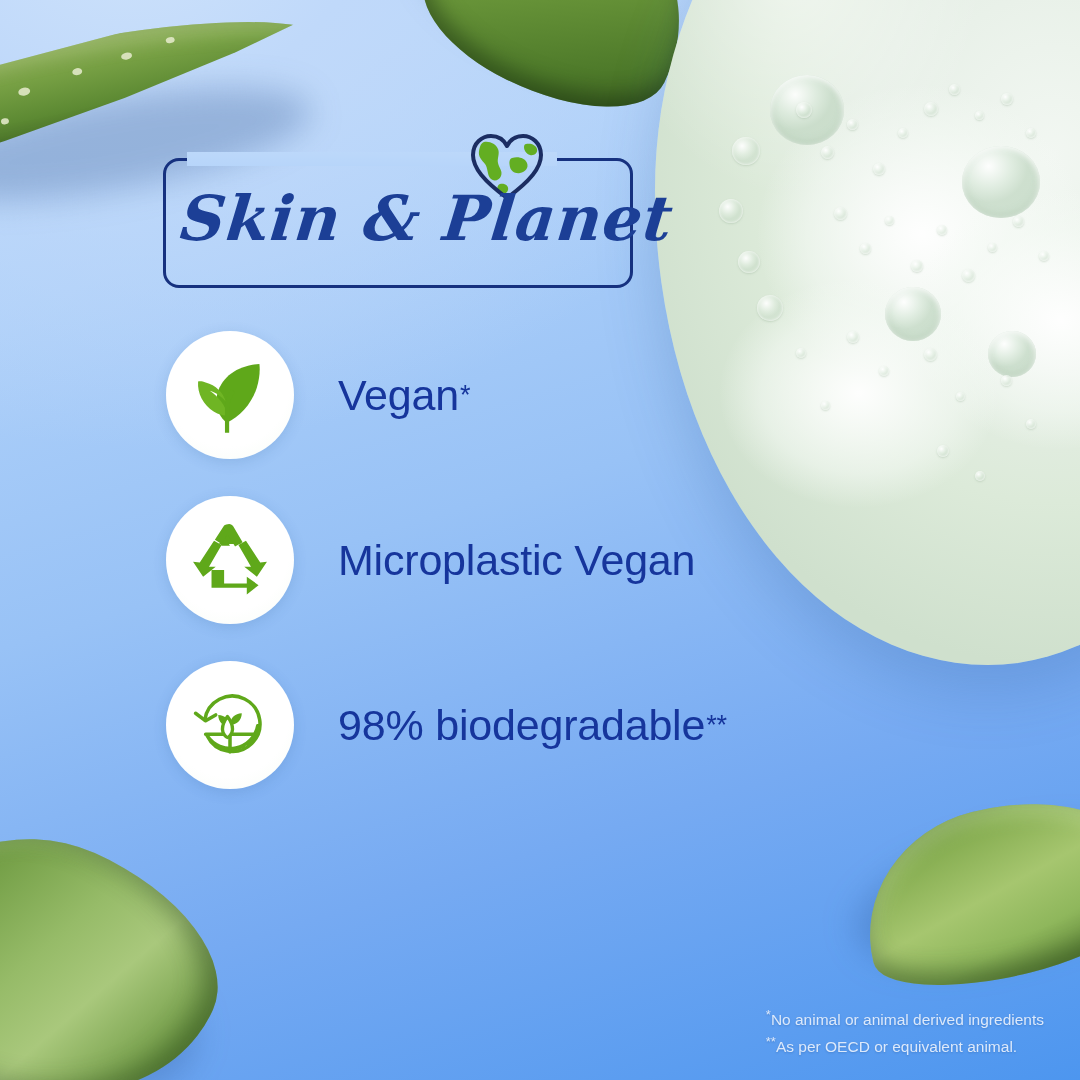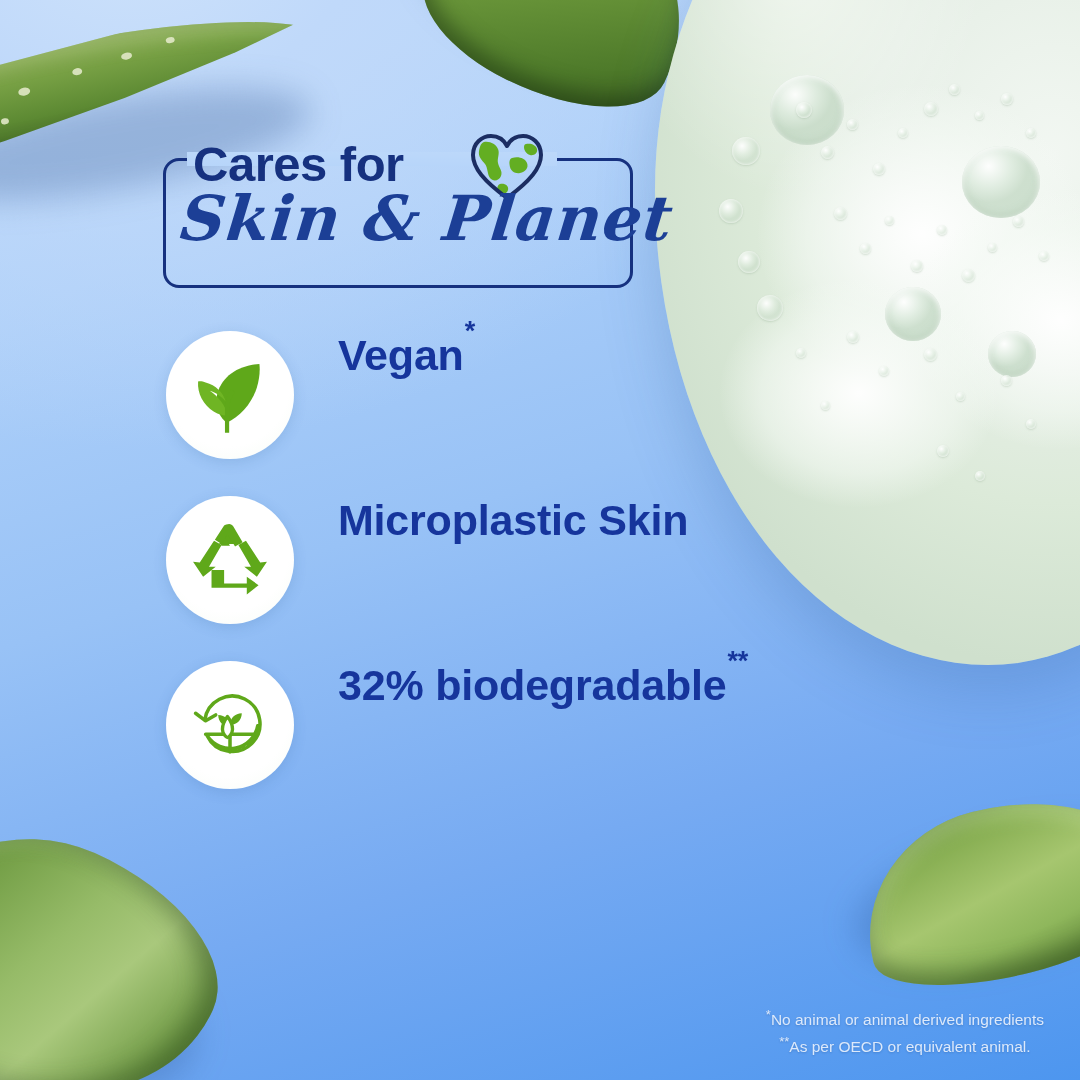--- a/index.html
+++ b/index.html
@@ -119,29 +119,29 @@
   .claim{position:relative;height:165px;}
   .claim .disc{
     position:absolute;left:0;top:0;width:128px;height:128px;border-radius:50%;
     background:radial-gradient(circle at 48% 42%, #ffffff 62%, #f6fbf4 100%);
     box-shadow:0 3px 14px rgba(40,90,150,.16);
     display:flex;align-items:center;justify-content:center;
   }
   .claim .disc svg{width:84px;height:84px;display:block;}
   .claim .label{
     position:absolute;left:172px;top:0;height:128px;
-    display:flex;
-    font-size:43px;font-weight:bold;color:#16359c;
+    display:flex;align-items:center;
+    font-size:43px;font-weight:normal;color:#16359c;
     letter-spacing:-.2px;white-space:nowrap;
   }
   .claim .label sup{font-size:27px;vertical-align:super;line-height:0;margin-left:1px;}
 
   
   #footnotes{
-    position:absolute;right:36px;bottom:22px;text-align:center;
+    position:absolute;right:36px;bottom:22px;text-align:left;
     color:#dce9fb;font-size:15.5px;line-height:1.5;
     text-shadow:0 1px 2px rgba(20,60,120,.25);
   }
   #footnotes div sup{font-size:13px;}
 </style>
 </head>
 <body>
 
 <div class="stage">
 
@@ -214,21 +214,20 @@
     <span class="bub" style="left:26%;top:70%;width:9px;height:9px;"></span>
     <span class="bub" style="left:44%;top:75%;width:12px;height:12px;"></span>
     <span class="bub" style="left:50%;top:78%;width:10px;height:10px;"></span>
     <span class="bub" style="left:22%;top:64%;width:10px;height:10px;"></span>
   </div>
 
   <div id="badge">
     <div class="frame"></div>
     <div class="frame-mask"></div>
 
-    <div id="cares-line">Cares for</div>
 
     <span id="heart-globe">
       <svg viewBox="0 0 74 70" aria-hidden="true">
         <defs>
           <clipPath id="heartClip">
             <path d="M37 66 C 14 49, 3 36, 3 23 C 3 11, 12 4, 21 4 C 28 4, 34 8, 37 14
                      C 40 8, 46 4, 53 4 C 62 4, 71 11, 71 23 C 71 36, 60 49, 37 66 Z"></path>
           </clipPath>
         </defs>
         <g clip-path="url(#heartClip)">
@@ -275,42 +274,42 @@
             <path d="M50 8 L 63 31 L 54 31 L 54 31 L 46 31 L 37 31 Z"></path>
             <path d="M38 30 L 50 9 L 62 30 L 54 30 L 47 18 L 44 23 L 50 33 L 40 33 Z"></path>
             <path d="M49 7 C 51 7, 53 8, 54 10 L 65 29 L 56 34 L 47 19 L 40 31 L 32 26 L 43 9 C 44 8, 47 7, 49 7 Z"></path>
             <path d="M31 27 L 40 32 L 25 58 L 33 58 L 18 70 L 6 52 L 14 53 Z"></path>
             <path d="M69 27 L 60 32 L 75 58 L 67 58 L 82 70 L 94 52 L 86 53 Z"></path>
             <path d="M28 62 L 43 62 L 43 78 L 70 78 L 70 70 L 84 80 L 70 91 L 70 83 L 28 83 Z"></path>
           </g>
         </svg>
       </div>
       <div class="label">
-        <span>Microplastic Skin</span>
+        <span>Microplastic Vegan</span>
           <sup></sup>
       </div>
     </div>
 
 
     <div class="claim">
       <div class="disc">
         <svg viewBox="0 0 100 100" aria-hidden="true">
           <g fill="none" stroke="#5fa81a" stroke-width="4.2" stroke-linecap="round" stroke-linejoin="round">
             <path d="M20 44 A 33 33 0 1 1 23 63 A 33 33 0 0 0 83 51"></path>
             <path d="M9 36 L 21 45 L 33 38"></path>
             <path d="M21 61 L 79 61"></path>
             <path d="M50 82 L 50 50"></path>
             <path d="M50 50 C 50 42, 56 36, 64 36 C 64 44, 58 50, 50 50 Z" fill="#5fa81a" stroke="none"></path>
             <path d="M50 52 C 50 44, 44 38, 36 38 C 36 46, 42 52, 50 52 Z" fill="#5fa81a" stroke="none"></path>
             <path d="M41 55 C 41 48, 47 40, 47 40 C 47 40, 53 48, 53 55 C 53 61, 48 65, 47 65 C 46 65, 41 61, 41 55 Z" fill="#ffffff" stroke="#5fa81a" stroke-width="4"></path>
           </g>
         </svg>
       </div>
       <div class="label">
-        <span>32% biodegradable</span>
+        <span>98% biodegradable</span>
           <sup>**</sup>
       </div>
     </div>
 
   </div>
 
   <div id="footnotes">
     <div>
       <sup>*</sup><span>No animal or animal derived ingredients</span>
     </div>

